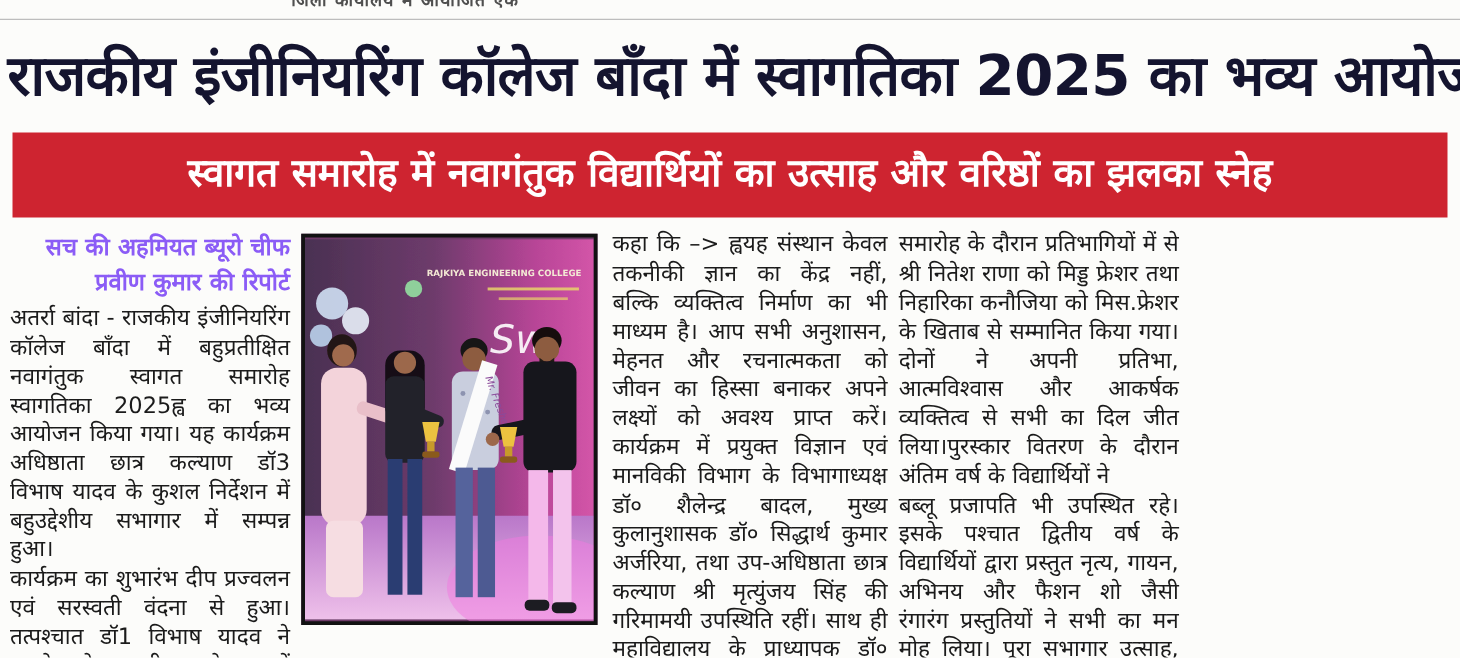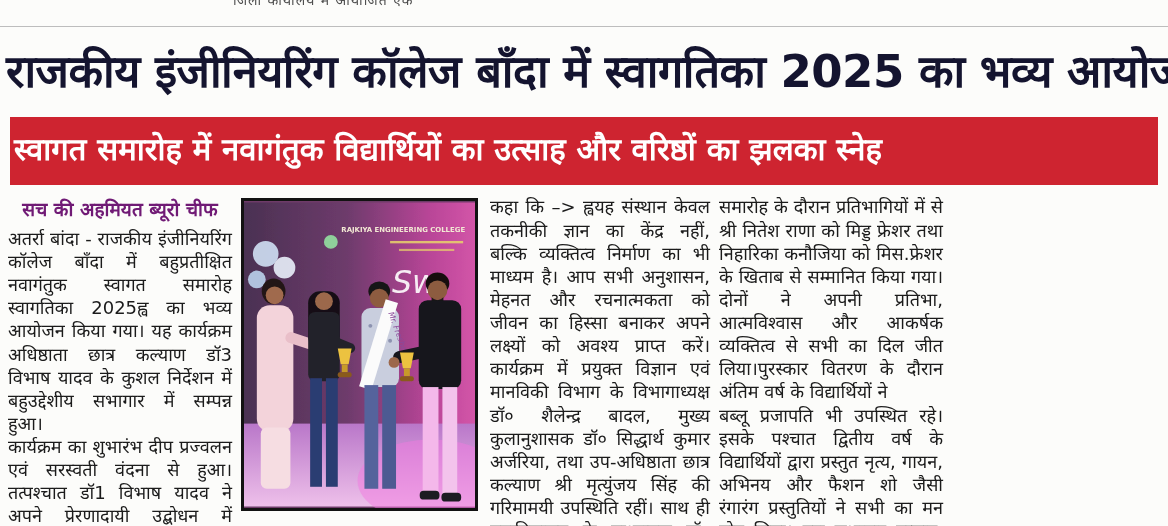--- a/index.html
+++ b/index.html
@@ -6,44 +6,46 @@
   html,body { width:1168px; height:526px; }
   body {
     background:#fcfcfa;
     font-family:"DejaVu Sans", sans-serif;
     color:#1b1b1b;
     overflow:hidden;
     position:relative;
   }
   
   .top-strip {
-    height:27px;
+    height:16px;
     border-bottom:1px solid #bdbdbd;
     overflow:hidden;
     position:relative;
+    font-weight:bold;
   }
   .top-strip .cropped {
     position:absolute; left:233px; top:-10px;
     font-size:14px; color:#4f4f4f; letter-spacing:1px;
     white-space:nowrap;
   }
   
   .headline {
     font-size:45px; font-weight:bold; line-height:1.12;
     text-align:center; color:#14142f;
     padding:20px 6px 12px 6px;
     white-space:nowrap; overflow:hidden;
     letter-spacing:-0.5px;
   }
   
   .banner {
     margin:8px 10px 0 10px;
     background:#ce2430;
     color:#ffffff;
     font-size:31px; font-weight:bold;
+    text-align:center;
     padding:10px 4px 16px 4px;
     white-space:nowrap; overflow:hidden;
   }
   
   .body-grid {
     display:grid;
     grid-template-columns:224px 240px 220px 224px 1fr;
     column-gap:9px;
     padding:10px 8px 0 8px;
     align-items:start;
@@ -51,23 +53,23 @@
   .col p {
     font-size:18px;
     line-height:1.285;
     text-align:justify;
     color:#1b1b1b;
   }
   .byline {
     font-weight:bold;
     font-size:19px;
     line-height:1.45;
-    text-align:center;
+    text-align:right;
     padding:1px 0 3px 0;
-    color:#701a75;
+    color:#8b5cf6;
   }
   .byline span { display:block; }
   figure.photo {
     border:3px solid #121212;
     width:237px; height:313px;
     margin-top:3px;
     overflow:hidden;
     background:#6e3b68;
   }
   figure.photo svg { display:block; width:100%; height:100%; }
@@ -81,20 +83,21 @@
 
 <h1 class="headline">राजकीय इंजीनियरिंग कॉलेज बाँदा में स्वागतिका 2025 का भव्य आयोजन</h1>
 
 <div class="banner">स्वागत समारोह में नवागंतुक विद्यार्थियों का उत्साह और वरिष्ठों का झलका स्नेह</div>
 
 <div class="body-grid">
 
   <div class="col">
     <div class="byline">
       <span>सच की अहमियत ब्यूरो चीफ</span>
+      <span>प्रवीण कुमार की रिपोर्ट</span>
     </div>
     <p>अतर्रा बांदा - राजकीय इंजीनियरिंग कॉलेज बाँदा में बहुप्रतीक्षित नवागंतुक स्वागत समारोह स्वागतिका 2025ह्व का भव्य आयोजन किया गया। यह कार्यक्रम अधिष्ठाता छात्र कल्याण डॉ3 विभाष यादव के कुशल निर्देशन में बहुउद्देशीय सभागार में सम्पन्न हुआ।</p>
     <p>कार्यक्रम का शुभारंभ दीप प्रज्वलन एवं सरस्वती वंदना से हुआ। तत्पश्चात डॉ1 विभाष यादव ने अपने प्रेरणादायी उद्बोधन में नवागंतुक विद्यार्थियों का कॉलेज परिवार में स्वागत करते हुए</p>
   </div>
 
   <figure class="photo">
     <svg viewBox="0 0 234 308" xmlns="http://www.w3.org/2000/svg">
       <defs>
         <linearGradient id="bg" x1="0" y1="0" x2="1" y2="0">
           <stop offset="0" stop-color="#4a3152"></stop>

